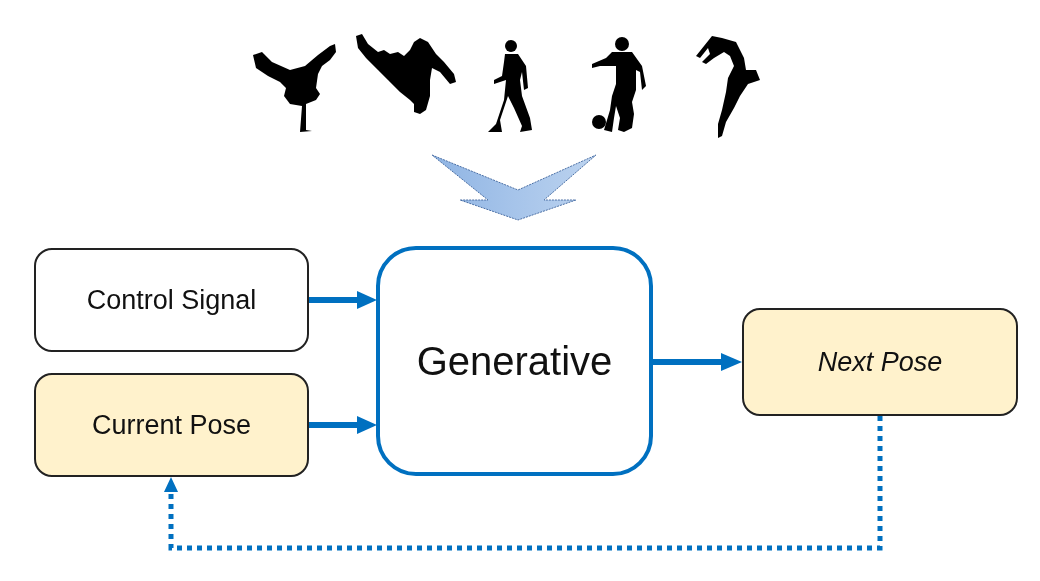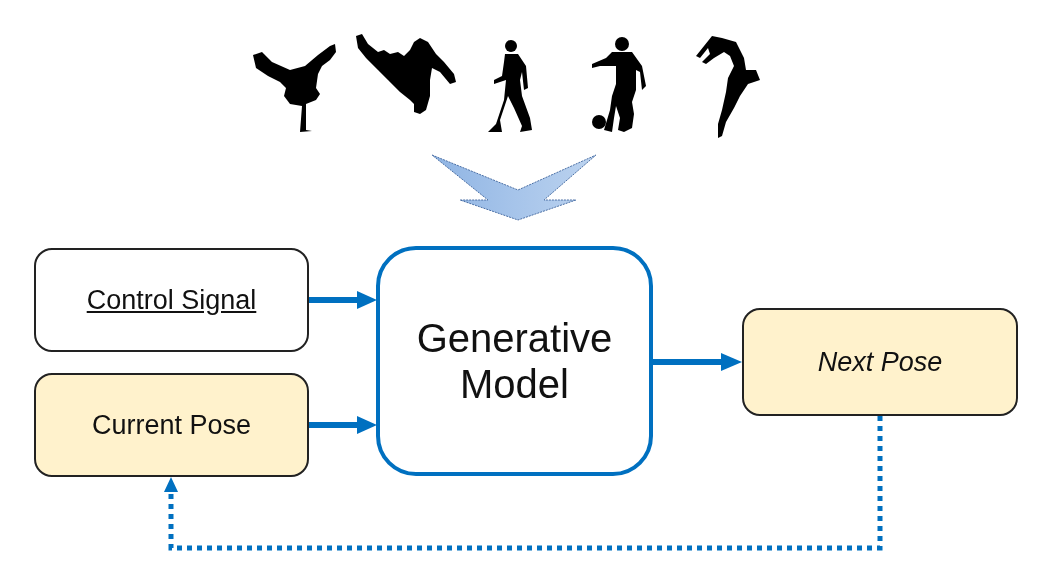--- a/index.html
+++ b/index.html
@@ -1,19 +1,19 @@
 <!DOCTYPE html>
 <html><head>
 <meta charset="utf-8">
 <style>
   html, body { margin: 0; padding: 0; background: #ffffff; }
   body { width: 1040px; height: 581px; position: relative; overflow: hidden; font-family: "Liberation Sans", "DejaVu Sans", sans-serif; }
   .box { position: absolute; box-sizing: border-box; display: flex; align-items: center; justify-content: center; text-align: center; color: #111; }
   .small-box { border: 2px solid #222; border-radius: 18px; font-size: 27px; }
-  #control-box { left: 34px; top: 248px; width: 275px; height: 104px; background: #ffffff; text-decoration: underline; }
+  #control-box { left: 34px; top: 248px; width: 275px; height: 104px; background: #ffffff; }
   #current-box { left: 34px; top: 373px; width: 275px; height: 104px; background: #fff2cc; }
   #next-box { left: 742px; top: 308px; width: 276px; height: 108px; background: #fff2cc; font-style: italic; }
   #model-box { left: 376px; top: 246px; width: 277px; height: 230px; border: 4px solid #0070c0; border-radius: 40px; background: #ffffff; font-size: 40px; line-height: 46px; flex-direction: column; }
   svg.overlay { position: absolute; left: 0; top: 0; }
 </style>
 </head>
 <body>
 
 <svg class="overlay" width="1040" height="581" viewBox="0 0 1040 581">
   <defs>
@@ -67,18 +67,17 @@
 <div class="box small-box" id="control-box">
   <span>Control Signal</span>
 </div>
 
 <div class="box small-box" id="current-box">
   <span>Current Pose</span>
 </div>
 
 <div class="box" id="model-box">
   <span>Generative</span>
-  <span>Model</span>
 </div>
 
 <div class="box small-box" id="next-box">
   <span>Next Pose</span>
 </div>
 
 </body></html>

